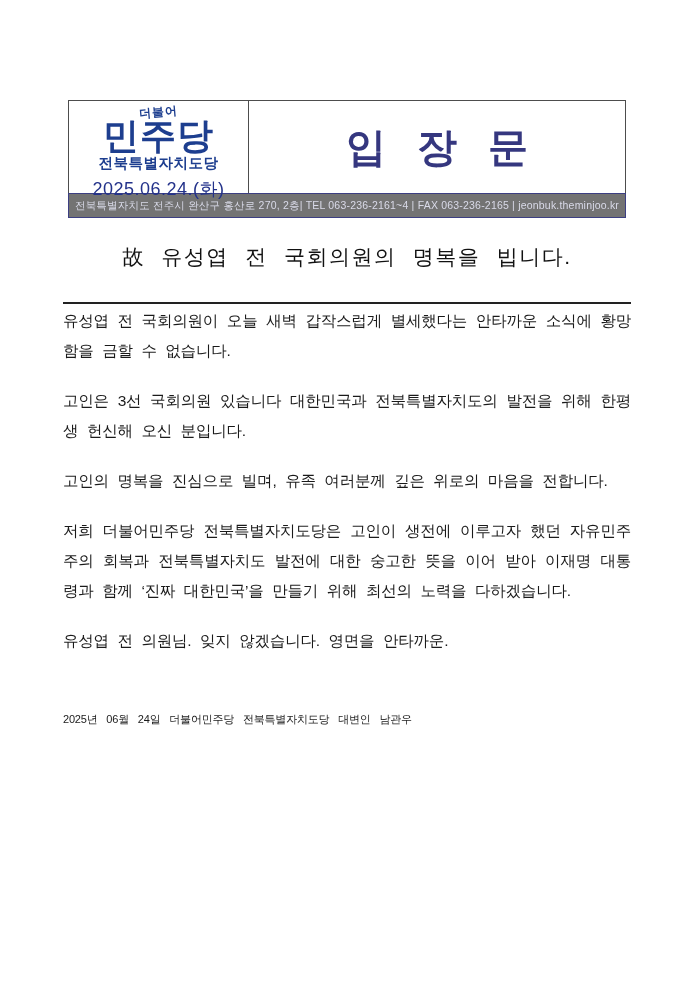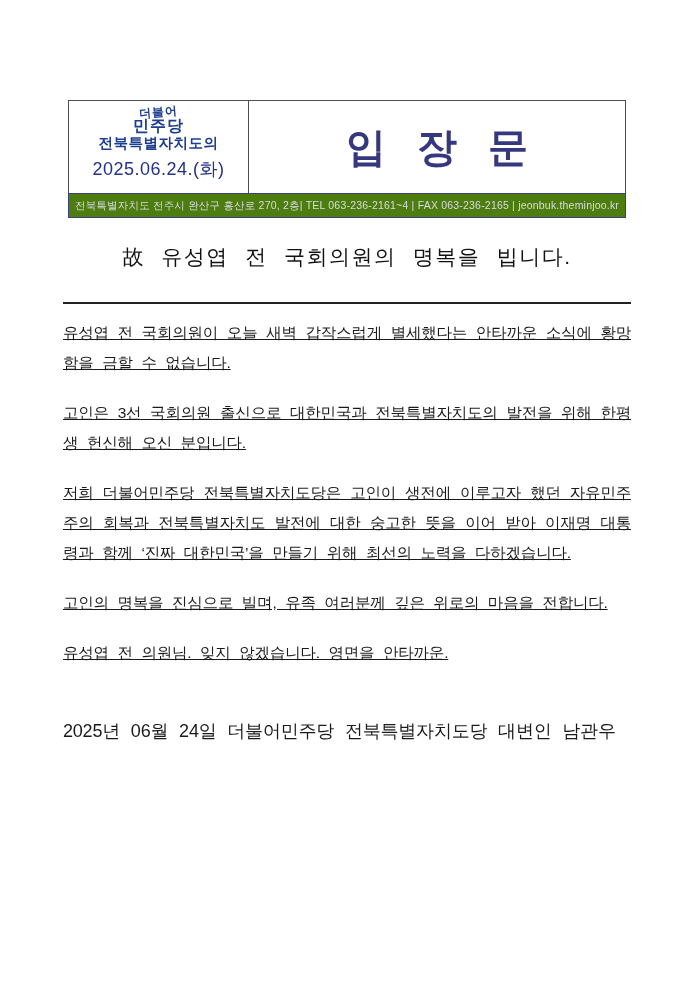--- a/index.html
+++ b/index.html
@@ -40,21 +40,21 @@
   }
   .logo-deobureo {
     font-size: 12px;
     font-weight: bold;
     color: #1d3e8f;
     transform: rotate(-5deg);
     letter-spacing: 1px;
     line-height: 1;
   }
   .logo-party {
-    font-size: 16px;
+    font-size: 36px;
     font-weight: 800;
     color: #1d3e8f;
     line-height: 1.0;
     letter-spacing: 1px;
   }
   .logo-chapter {
     font-size: 14.5px;
     font-weight: 800;
     color: #1d3e8f;
     letter-spacing: 0.5px;
@@ -77,21 +77,21 @@
   .statement-type {
     font-size: 40px;
     color: #35377f;
     letter-spacing: 10px;
     text-indent: 10px;
     font-weight: 700;
     line-height: 1;
   }
   .contact-bar {
     height: 25px;
-    background: #4d7c0f;
+    background: #737373;
     border: 1px solid #3c3f82;
     display: flex;
     align-items: center;
     justify-content: center;
     color: #d9dae8;
     font-size: 10.5px;
     letter-spacing: 0.2px;
     white-space: nowrap;
   }
 
@@ -109,65 +109,65 @@
     color: #111111;
     word-spacing: 9px;
     letter-spacing: 1.5px;
     line-height: 30px;
   }
   .title-divider {
     border: none;
     border-top: 2px solid #222222;
     margin-top: 30px;
   }
-  .paragraphs { margin-top: 14px; text-decoration: underline; }
+  .paragraphs { margin-top: 2px; }
   .para {
     font-size: 15.5px;
     line-height: 30px;
     text-align: justify;
     word-spacing: 4.5px;
     letter-spacing: -0.2px;
     color: #1a1a1a;
     margin-bottom: 20px;
   }
   .signature {
     margin-top: 48px;
-    font-size: 18px;
+    font-size: 11px;
     line-height: 30px;
     word-spacing: 6px;
     letter-spacing: -0.2px;
     color: #1a1a1a;
   }
 </style>
 </head>
 <body>
 
 <div id="page">
 
   <div class="letterhead">
     <div class="letterhead-top">
       <div class="letterhead-left">
         <div class="logo-deobureo">더불어</div>
         <div class="logo-party">민주당</div>
-        <div class="logo-chapter">전북특별자치도의</div>
+        <div class="logo-chapter">전북특별자치도당</div>
         <div class="letterhead-date">2025.06.24.(화)</div>
       </div>
       <div class="letterhead-right">
         <div class="statement-type">입 장 문</div>
       </div>
     </div>
     <div class="contact-bar">전북특별자치도 전주시 완산구 홍산로 270, 2층|  TEL 063-236-2161~4  |  FAX 063-236-2165  |  jeonbuk.theminjoo.kr</div>
   </div>
 
   <div class="content">
     <div class="statement-title">故 유성엽 전 국회의원의 명복을 빕니다.</div>
     <hr class="title-divider">
     <div class="paragraphs">
       <p class="para">유성엽 전 국회의원이 오늘 새벽 갑작스럽게 별세했다는 안타까운 소식에 황망함을 금할 수 없습니다.</p>
-      <p class="para">고인은 3선 국회의원 출신으로 대한민국과 전북특별자치도의 발전을 위해 한평생 헌신해 오신 분입니다.</p>
+      <p class="para">고인은 3선 국회의원 있습니다 대한민국과 전북특별자치도의 발전을 위해 한평생 헌신해 오신 분입니다.</p>
+      <p class="para">고인의 명복을 진심으로 빌며, 유족 여러분께 깊은 위로의 마음을 전합니다.</p>
       <p class="para">저희 더불어민주당 전북특별자치도당은 고인이 생전에 이루고자 했던 자유민주주의 회복과 전북특별자치도 발전에 대한 숭고한 뜻을 이어 받아 이재명 대통령과 함께 ‘진짜 대한민국’을 만들기 위해 최선의 노력을 다하겠습니다.</p>
-      <p class="para">고인의 명복을 진심으로 빌며, 유족 여러분께 깊은 위로의 마음을 전합니다.</p>
       <p class="para">유성엽 전 의원님. 잊지 않겠습니다. 영면을 안타까운.</p>
     </div>
     <div class="signature">2025년 06월 24일 더불어민주당 전북특별자치도당 대변인 남관우</div>
   </div>
 
 </div>
 
 </body></html>

